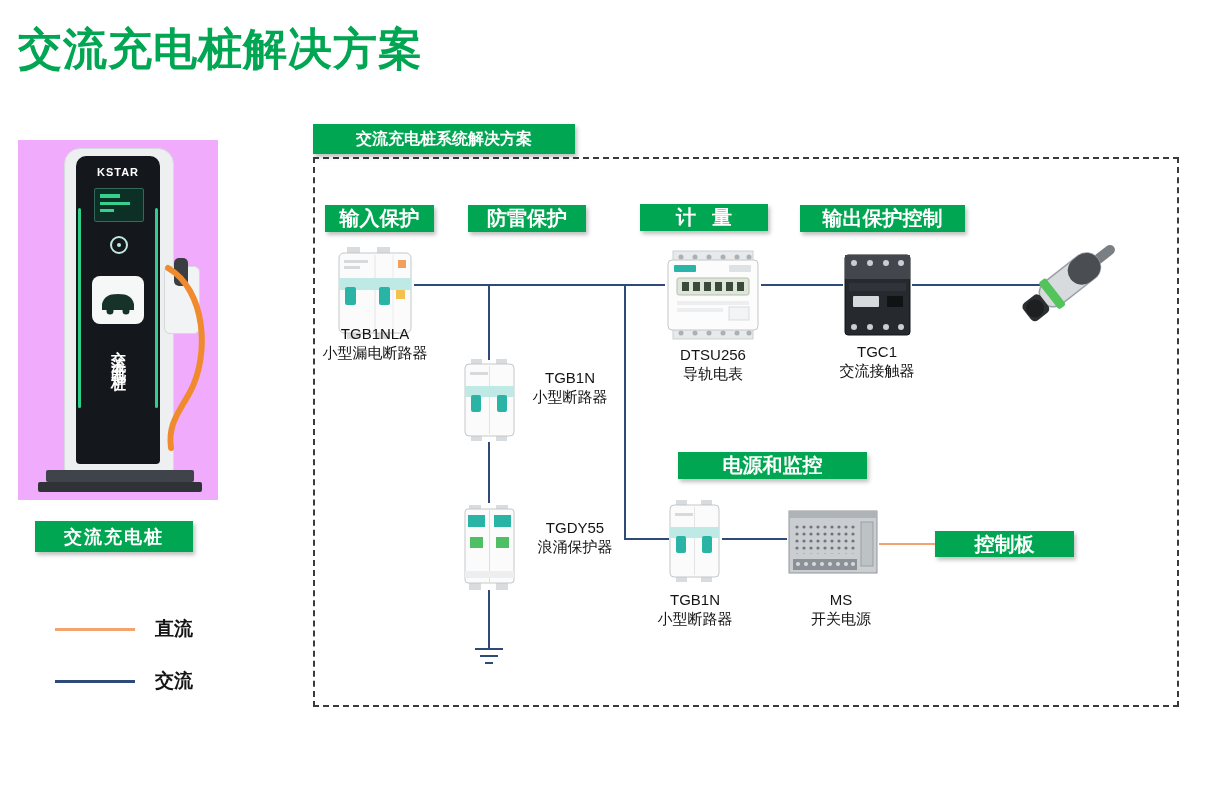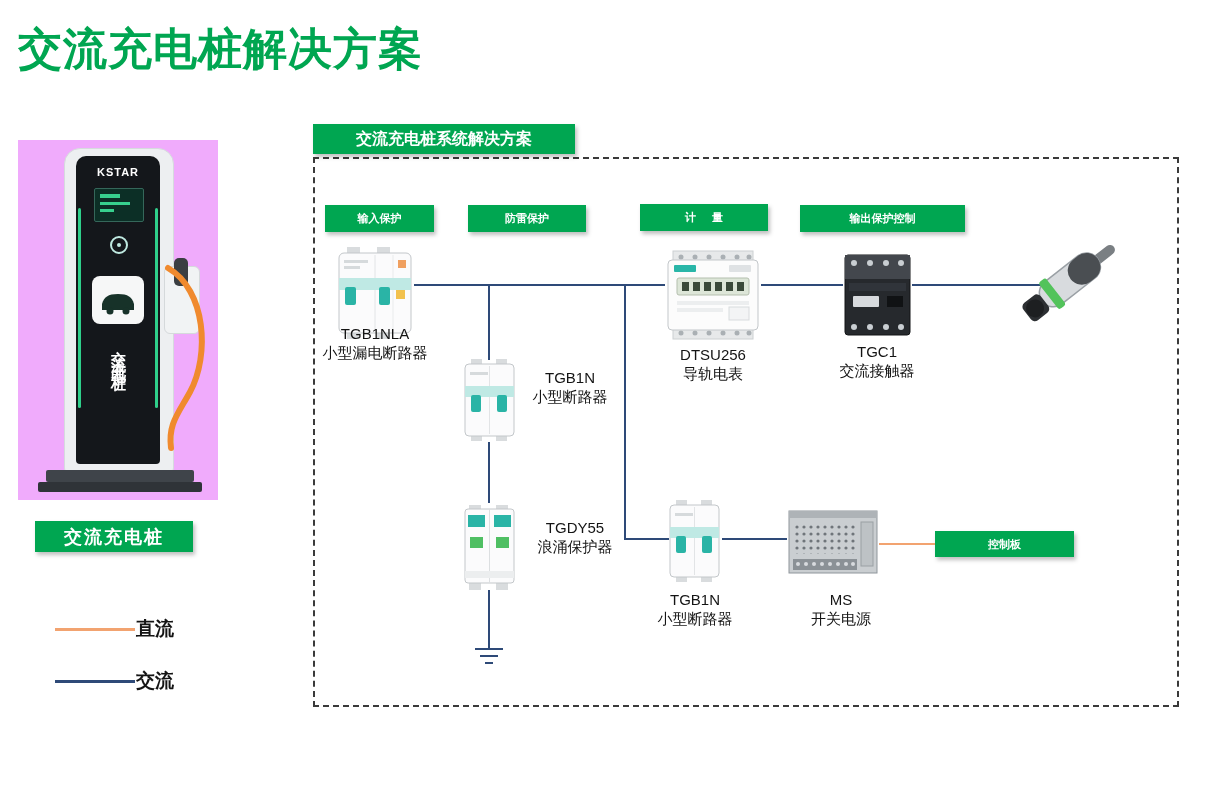--- a/index.html
+++ b/index.html
@@ -1,30 +1,30 @@
 <!DOCTYPE html>
 <html><head>
 <meta charset="utf-8">
 <style>
   html,body{margin:0;padding:0;background:#ffffff;}
   body{font-family:"Liberation Sans","DejaVu Sans",sans-serif;}
   .stage{position:relative;width:1213px;height:812px;background:#ffffff;overflow:hidden;}
   .page-title{position:absolute;left:18px;top:20px;font-size:44px;font-weight:800;color:#00A651;letter-spacing:1px;}
-  .badge{position:absolute;background:#00A651;color:#ffffff;font-weight:700;display:flex;align-items:center;justify-content:center;box-shadow:2px 3px 4px rgba(0,0,0,0.25);font-size:11px;white-space:nowrap;}
+  .badge{position:absolute;background:#00A651;color:#ffffff;font-weight:700;display:flex;align-items:center;justify-content:center;box-shadow:2px 3px 4px rgba(0,0,0,0.25);font-size:20px;white-space:nowrap;}
   .diagram-box{position:absolute;left:313px;top:157px;width:862px;height:546px;border:2px dashed #3a3a3a;}
   .line{position:absolute;background:#2E4A78;}
   .line.dc{background:#F2A370;}
   .comp{position:absolute;}
   .comp-label{position:absolute;text-align:center;color:#141414;font-size:15px;line-height:19px;}
   .legend{position:absolute;left:55px;top:615px;}
   .legend-row{display:flex;align-items:center;height:28px;margin-bottom:24px;}
   .legend-swatch{width:80px;height:3px;}
   .legend-swatch.dc{background:#F2A370;}
   .legend-swatch.ac{background:#2E4A78;}
-  .legend-label{margin-left:1px;font-size:19px;font-weight:700;color:#141414;font-family:Liberation Serif, serif;}
+  .legend-label{margin-left:20px;font-size:19px;font-weight:700;color:#141414;font-family:Liberation Serif, serif;}
   
   .product-panel{position:absolute;left:18px;top:140px;width:200px;height:360px;background:#f0abfc;overflow:hidden;}
   .pillar-shell{position:absolute;left:46px;top:8px;width:108px;height:326px;background:#edeff1;border:1px solid #d6dade;border-radius:16px 16px 8px 8px;}
   .gun-holster{position:absolute;left:146px;top:126px;width:34px;height:66px;background:#f1f3f4;border:1px solid #d5d9db;border-radius:6px;}
   .docked-gun{position:absolute;left:156px;top:118px;width:14px;height:28px;background:#3a3e42;border-radius:5px;}
   .pillar-front{position:absolute;left:58px;top:16px;width:84px;height:308px;background:#14171b;border-radius:10px 10px 4px 4px;}
   .led-strip{position:absolute;top:52px;width:3px;height:200px;background:#2fd08b;border-radius:2px;}
   .pillar-brand{position:absolute;left:0;top:10px;width:100%;text-align:center;color:#ffffff;font-size:11px;font-weight:700;letter-spacing:1px;}
   .pillar-screen{position:absolute;left:18px;top:32px;width:48px;height:32px;background:#0c2f26;border:1px solid #35675a;border-radius:2px;}
   .screen-px{position:absolute;background:#37d08e;}
@@ -89,20 +89,21 @@
     </div>
   </div>
 
   <div class="diagram-box"></div>
   <div class="badge" style="left:313px;top:124px;width:262px;height:30px;font-size:16px;">交流充电桩系统解决方案</div>
 
   <div class="badge" style="left:325px;top:205px;width:109px;height:27px;">输入保护</div>
   <div class="badge" style="left:468px;top:205px;width:118px;height:27px;">防雷保护</div>
   <div class="badge" style="left:640px;top:204px;width:128px;height:27px;letter-spacing:16px;text-indent:16px;">计量</div>
   <div class="badge" style="left:800px;top:205px;width:165px;height:27px;">输出保护控制</div>
+  <div class="badge" style="left:678px;top:452px;width:189px;height:27px;">电源和监控</div>
   <div class="badge" style="left:935px;top:531px;width:139px;height:26px;">控制板</div>
 
   <div class="line" style="left:414px;top:284px;width:251px;height:2px;"></div>
   <div class="line" style="left:761px;top:284px;width:82px;height:2px;"></div>
   <div class="line" style="left:912px;top:284px;width:131px;height:2px;"></div>
   <div class="line" style="left:488px;top:284px;width:2px;height:76px;"></div>
   <div class="line" style="left:488px;top:442px;width:2px;height:61px;"></div>
   <div class="line" style="left:488px;top:590px;width:2px;height:58px;"></div>
   <div class="line" style="left:624px;top:284px;width:2px;height:256px;"></div>
   <div class="line" style="left:624px;top:538px;width:45px;height:2px;"></div>

